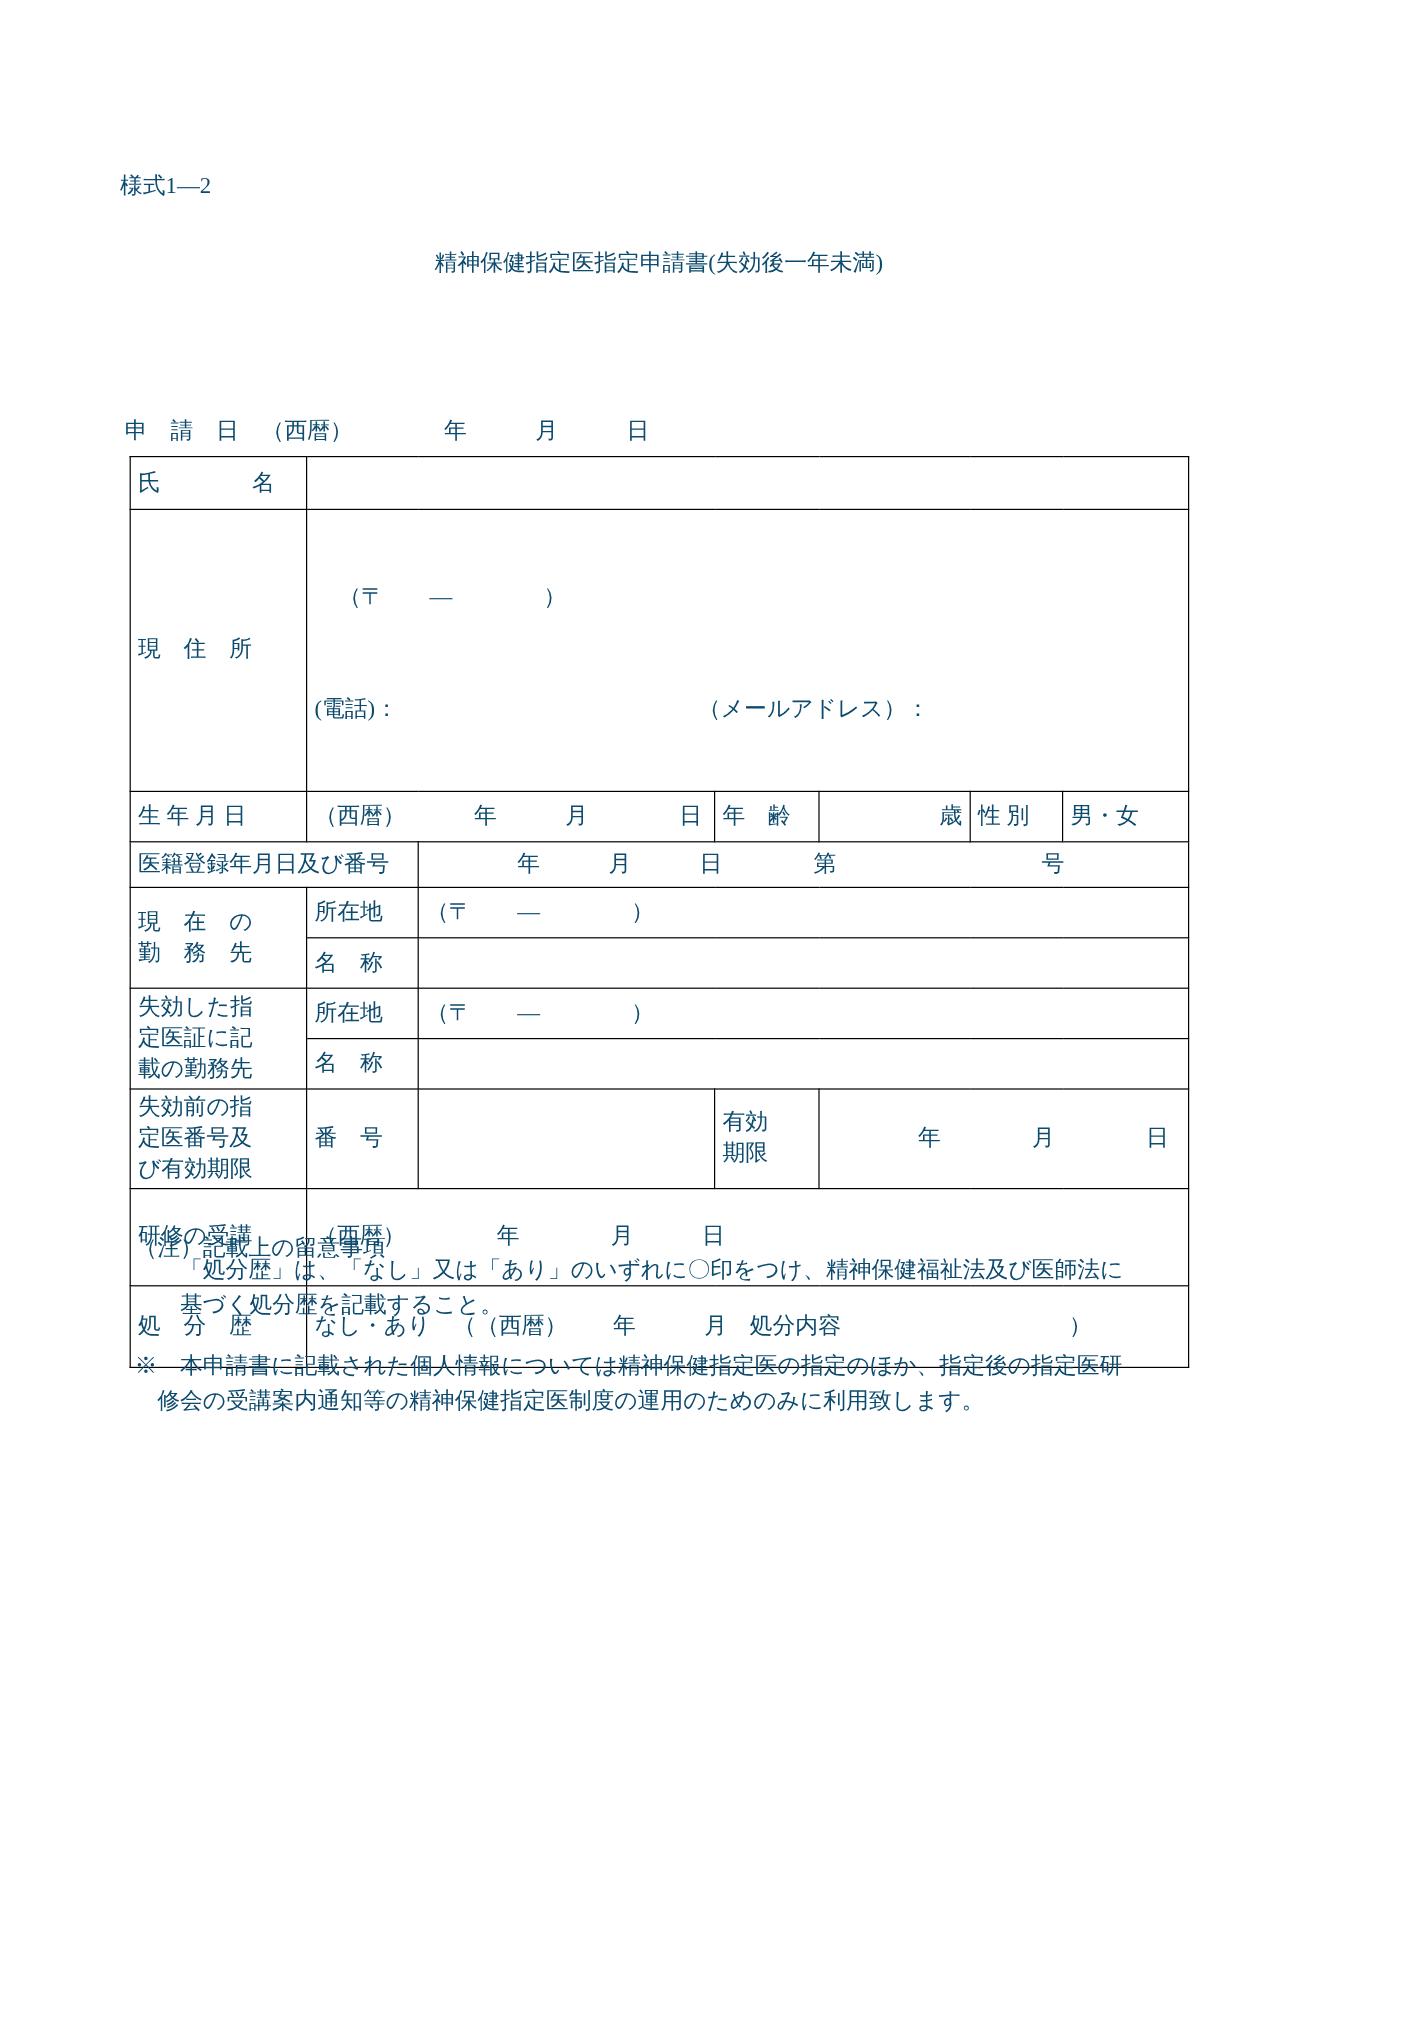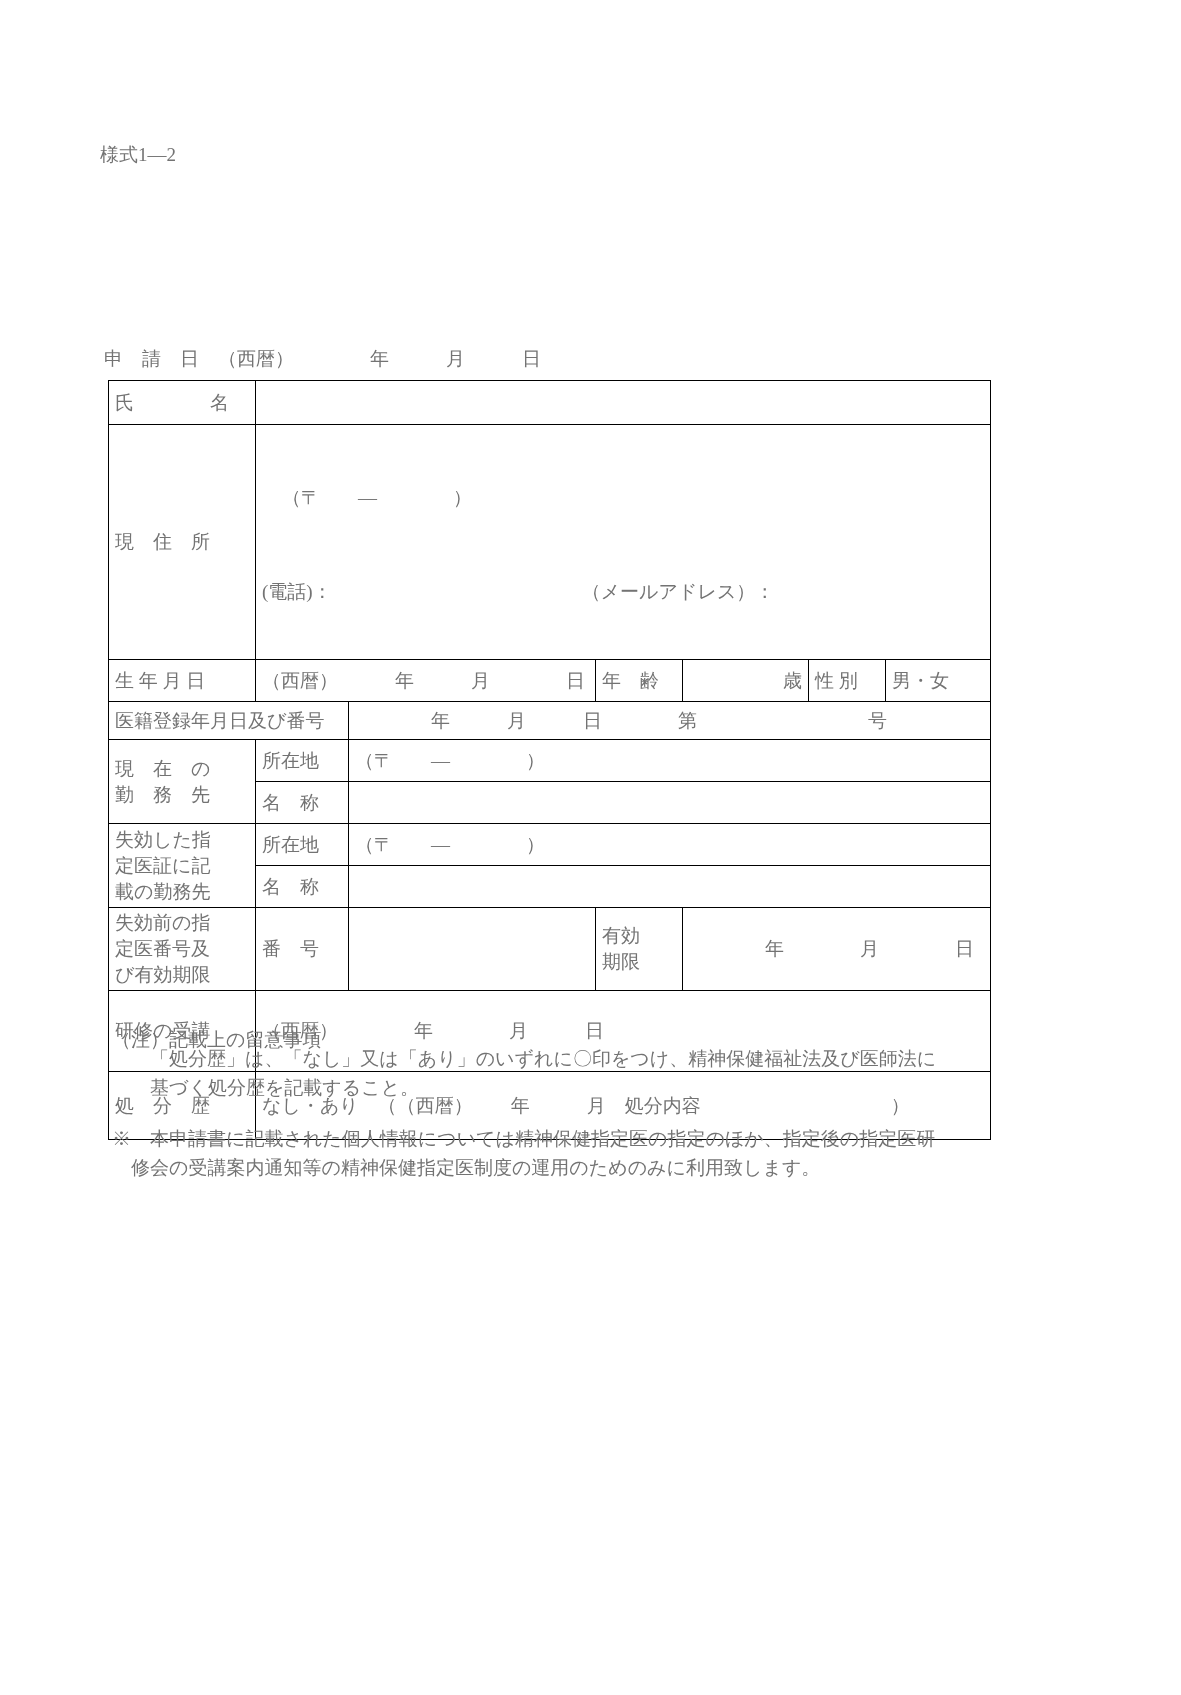--- a/index.html
+++ b/index.html
@@ -2,21 +2,21 @@
 <html><head>
 <meta charset="utf-8">
 <style>
   html, body { margin: 0; padding: 0; }
   body { background: #ffffff; }
   .page {
     position: relative;
     width: 1181px;
     height: 1695px;
     background: #ffffff;
-    color: #737373;
+    color: #0c4a6e;
     font-family: "Liberation Serif", "DejaVu Serif", serif;
     font-size: 19px;
   }
 
   .form-number { position: absolute; left: 100px; top: 142px; white-space: pre; }
   .doc-title   { position: absolute; left: 108px; top: 206px; width: 882px; text-align: center; white-space: pre; }
   .intro       { position: absolute; left: 108px; top: 259px; line-height: 30px; white-space: pre; }
   .app-date    { position: absolute; left: 104px; top: 346px; white-space: pre; }
 
   table.form {
@@ -43,20 +43,21 @@
   .note-heading { position: absolute; left: 112px; top: 1016px; white-space: pre; margin-top: 11px; }
   .note-body    { position: absolute; left: 150px; top: 1044px; line-height: 29px; white-space: pre; }
   .privacy-note { position: absolute; left: 112px; top: 1124px; line-height: 29px; white-space: pre; }
 </style>
 </head>
 <body>
 
 <div class="page">
 
   <div class="form-number">様式1—2</div>
+  <div class="doc-title">精神保健指定医指定申請書(失効後一年未満)</div>
   <div class="app-date">申　請　日　（西暦）　　　　年　　　月　　　日</div>
 
   <table class="form">
     <colgroup>
       <col style="width:147px">
       <col style="width:93px">
       <col style="width:247px">
       <col style="width:87px">
       <col style="width:126px">
       <col style="width:77px">

